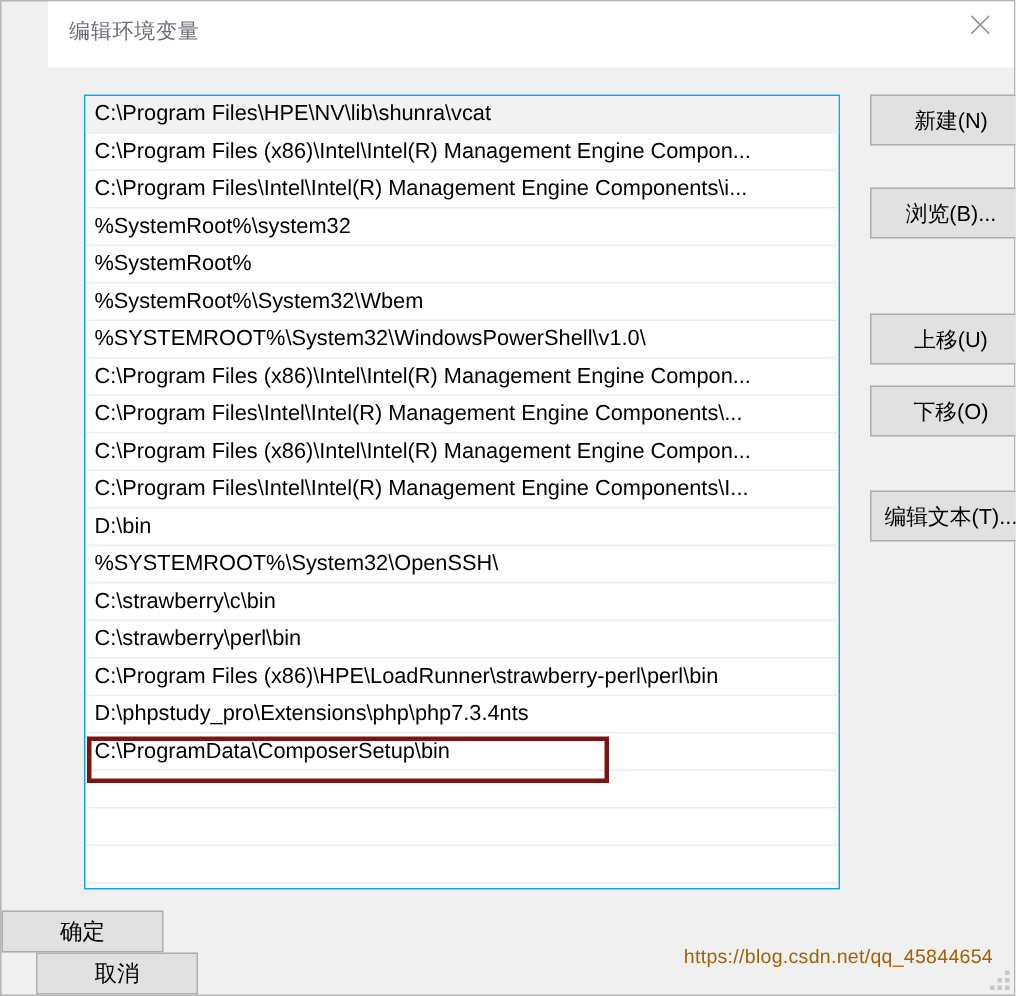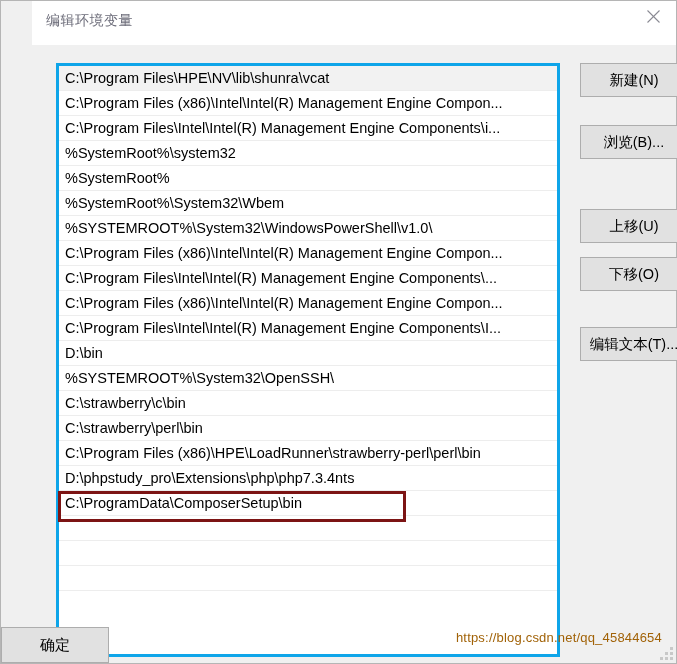--- a/index.html
+++ b/index.html
@@ -59,23 +59,23 @@
   .dialog-body {
     flex: 1;
     position: relative;
   }
 
   .listbox {
     position: absolute;
     left: 24px;
     top: 18px;
     width: 504px;
-    height: 594px;
+    height: 530px;
     background: #ffffff;
-    border: 3px solid #0ea5e9;
+    border: 1px solid #0ea5e9;
     box-sizing: border-box;
     overflow: hidden;
   }
   .list-row {
     height: 25px;
     line-height: 25px;
     padding: 0 6px;
     font-size: 14.5px;
     color: #000000;
     border-bottom: 1px solid #ededed;
@@ -243,20 +243,21 @@
       <div class="gap-sm"></div>
       <div class="btn">下移(O)</div>
       <div class="gap-xl"></div>
       <div class="btn">编辑文本(T)...</div>
     </div>
 
   </div>
 
   <div class="footer">
     <div class="btn-wide">确定</div>
+    <div class="btn-wide">取消</div>
     <div class="footer-pad"></div>
   </div>
 
   <div class="watermark">https://blog.csdn.net/qq_45844654</div>
 
   <div class="resize-grip">
     <i style="right:0;bottom:0;"></i>
     <i style="right:5px;bottom:0;"></i>
     <i style="right:10px;bottom:0;"></i>
     <i style="right:0;bottom:5px;"></i>

